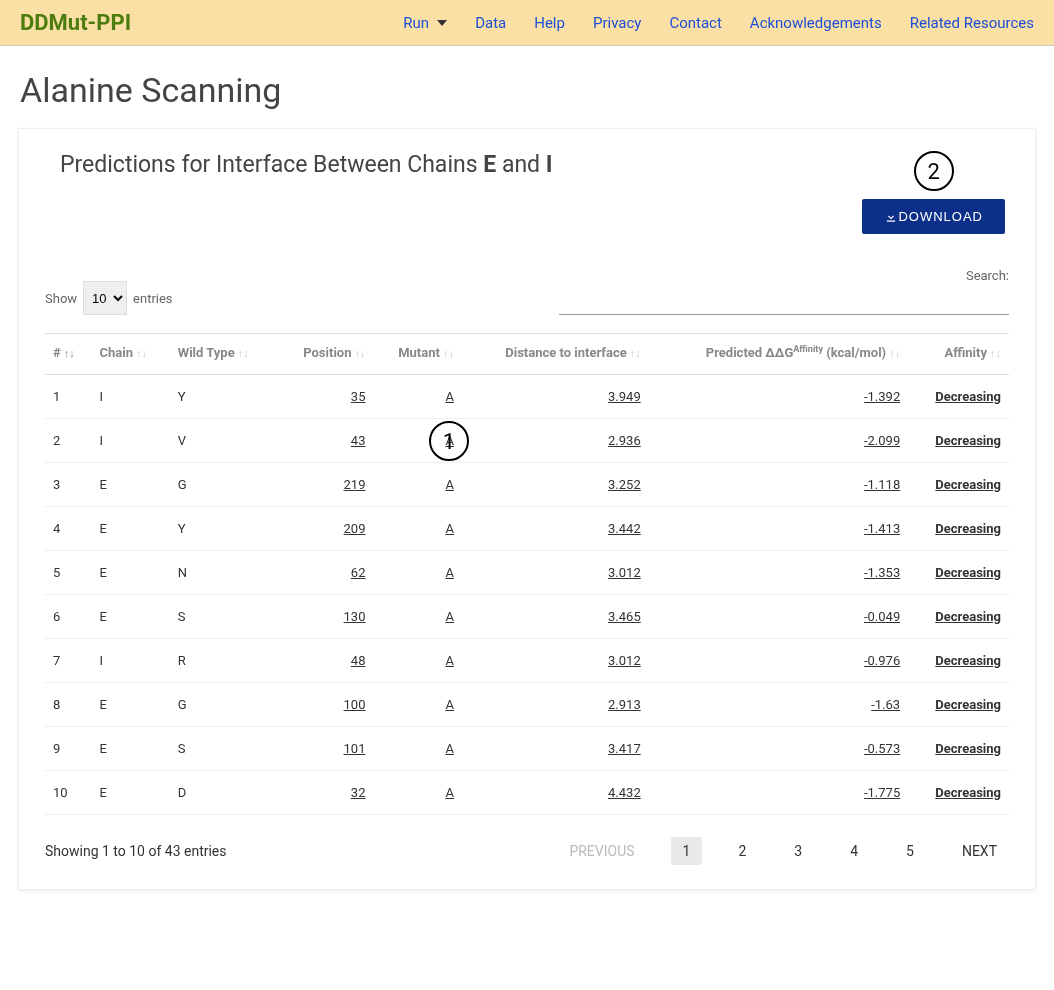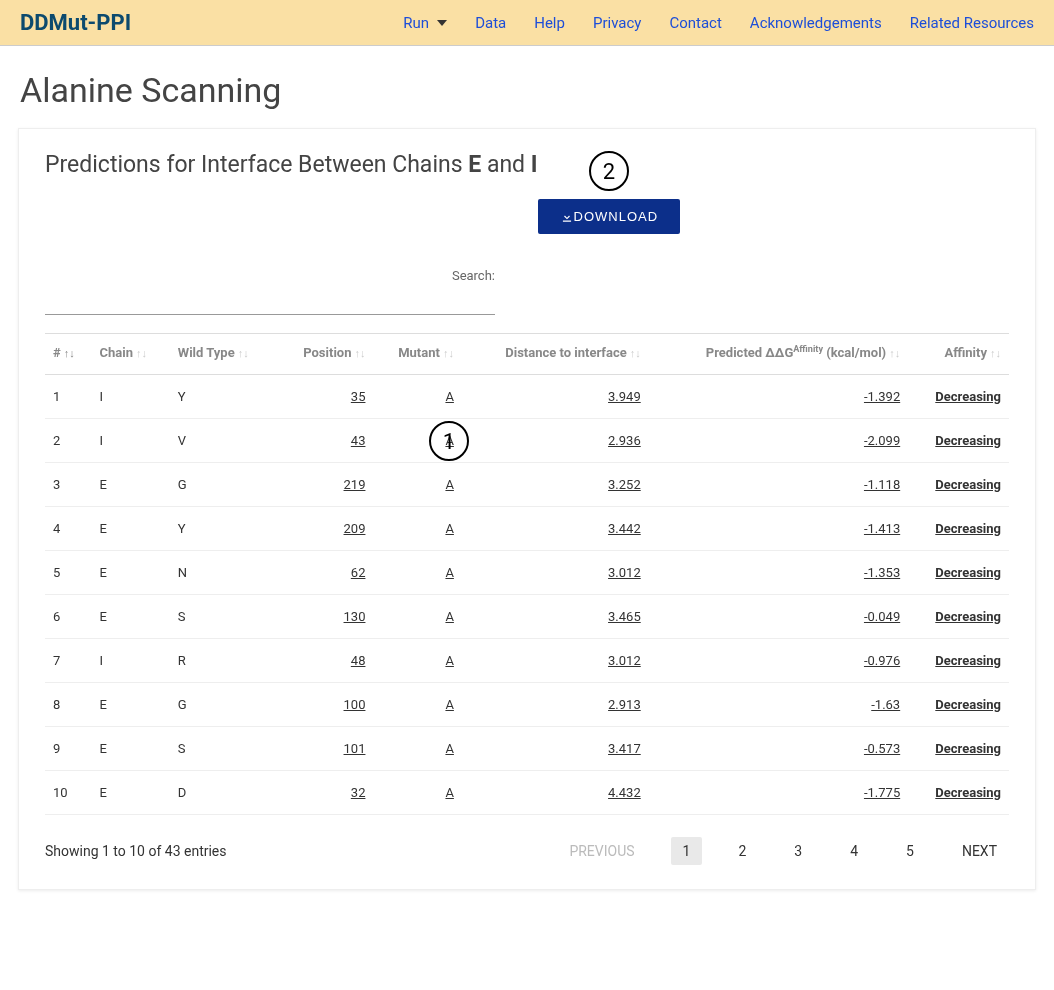--- a/index.html
+++ b/index.html
@@ -1,24 +1,24 @@
 <!DOCTYPE html>
 <html><head>
 <meta charset="utf-8">
 <style>
 * { box-sizing: border-box; margin: 0; padding: 0; }
 body { font-family: -apple-system, BlinkMacSystemFont, "Segoe UI", Roboto, "Helvetica Neue", Arial, sans-serif; color: #333; background: #fff; font-size: 14px; }
 .navbar { background: #fae0a4; display: flex; align-items: center; justify-content: space-between; padding: 10px 20px; border-bottom: 1px solid #ccc; }
-.brand { font-size: 22px; font-weight: 700; color: #0c4a6e; }
+.brand { font-size: 22px; font-weight: 700; color: #4d7c0f; }
 .nav-links { display: flex; gap: 28px; align-items: center; }
 .nav-item { color: #1d4ed8; font-size: 15px; cursor: pointer; display: flex; align-items: center; gap: 6px; }
 .caret { display: inline-block; width: 0; height: 0; border-left: 5px solid transparent; border-right: 5px solid transparent; border-top: 6px solid #333; margin-left: 2px; }
 .page-title { font-size: 34px; font-weight: 400; margin: 24px 20px 18px 20px; color: #444; }
 .card { margin: 0 18px 20px 18px; border: 1px solid #eee; box-shadow: 0 1px 3px rgba(0,0,0,0.08); padding: 22px 26px 24px 26px; background: #fff; position: relative; }
-.card-header-row { display: flex; justify-content: flex-start; align-items: flex-start; }
+.card-header-row { display: flex; justify-content: space-between; align-items: flex-start; margin-left: 15px; }
 .card-title { font-size: 23px; font-weight: 400; color: #444; }
 .card-title b { font-weight: 700; }
 .download-area { display: flex; flex-direction: column; align-items: center; gap: 8px; margin-right: 4px; }
 .circle-marker { width: 40px; height: 40px; border: 2px solid #000; border-radius: 50%; display: flex; align-items: center; justify-content: center; font-size: 22px; color: #000; }
 .download-btn { background: #0c2f8a; color: #fff; border: none; padding: 10px 22px; font-size: 13px; letter-spacing: 1px; cursor: pointer; display: flex; align-items: center; gap: 0; border-radius: 2px; }
 .dl-icon { width: 14px; height: 14px; }
 .controls-row { display: flex; justify-content: space-between; align-items: flex-end; margin-top: 34px; margin-bottom: 8px; }
 .show-entries { font-size: 13px; color: #666; display: flex; align-items: center; gap: 6px; }
 .show-entries select { padding: 4px 4px; border: 1px solid #ddd; font-size: 13px; height: 34px; width: 44px; }
 .center-marker { position: absolute; left: 410px; top: 292px; }
@@ -75,20 +75,27 @@
             <path d="M5 20h14v-2H5v2zM12 2L12 13.17 8.41 9.59 7 11l5 5 5-5-1.41-1.41L12 13.17 12 2z"></path>
           </svg>
         <span>DOWNLOAD</span>
       </button>
     </div>
   </div>
 
   <div class="circle-marker center-marker">1</div>
 
   <div class="controls-row">
+    <div class="show-entries">
+      <span>Show</span>
+      <select>
+        <option>10</option>
+      </select>
+      <span>entries</span>
+    </div>
     <div class="search-area">
       <span class="search-label">Search:</span>
       <input class="search-input" type="text" style="">
     </div>
   </div>
 
   <table class="data">
     <thead>
       <tr>
         <th class="sorted"><span>#</span><span class="sort-icon">↑↓</span></th>

